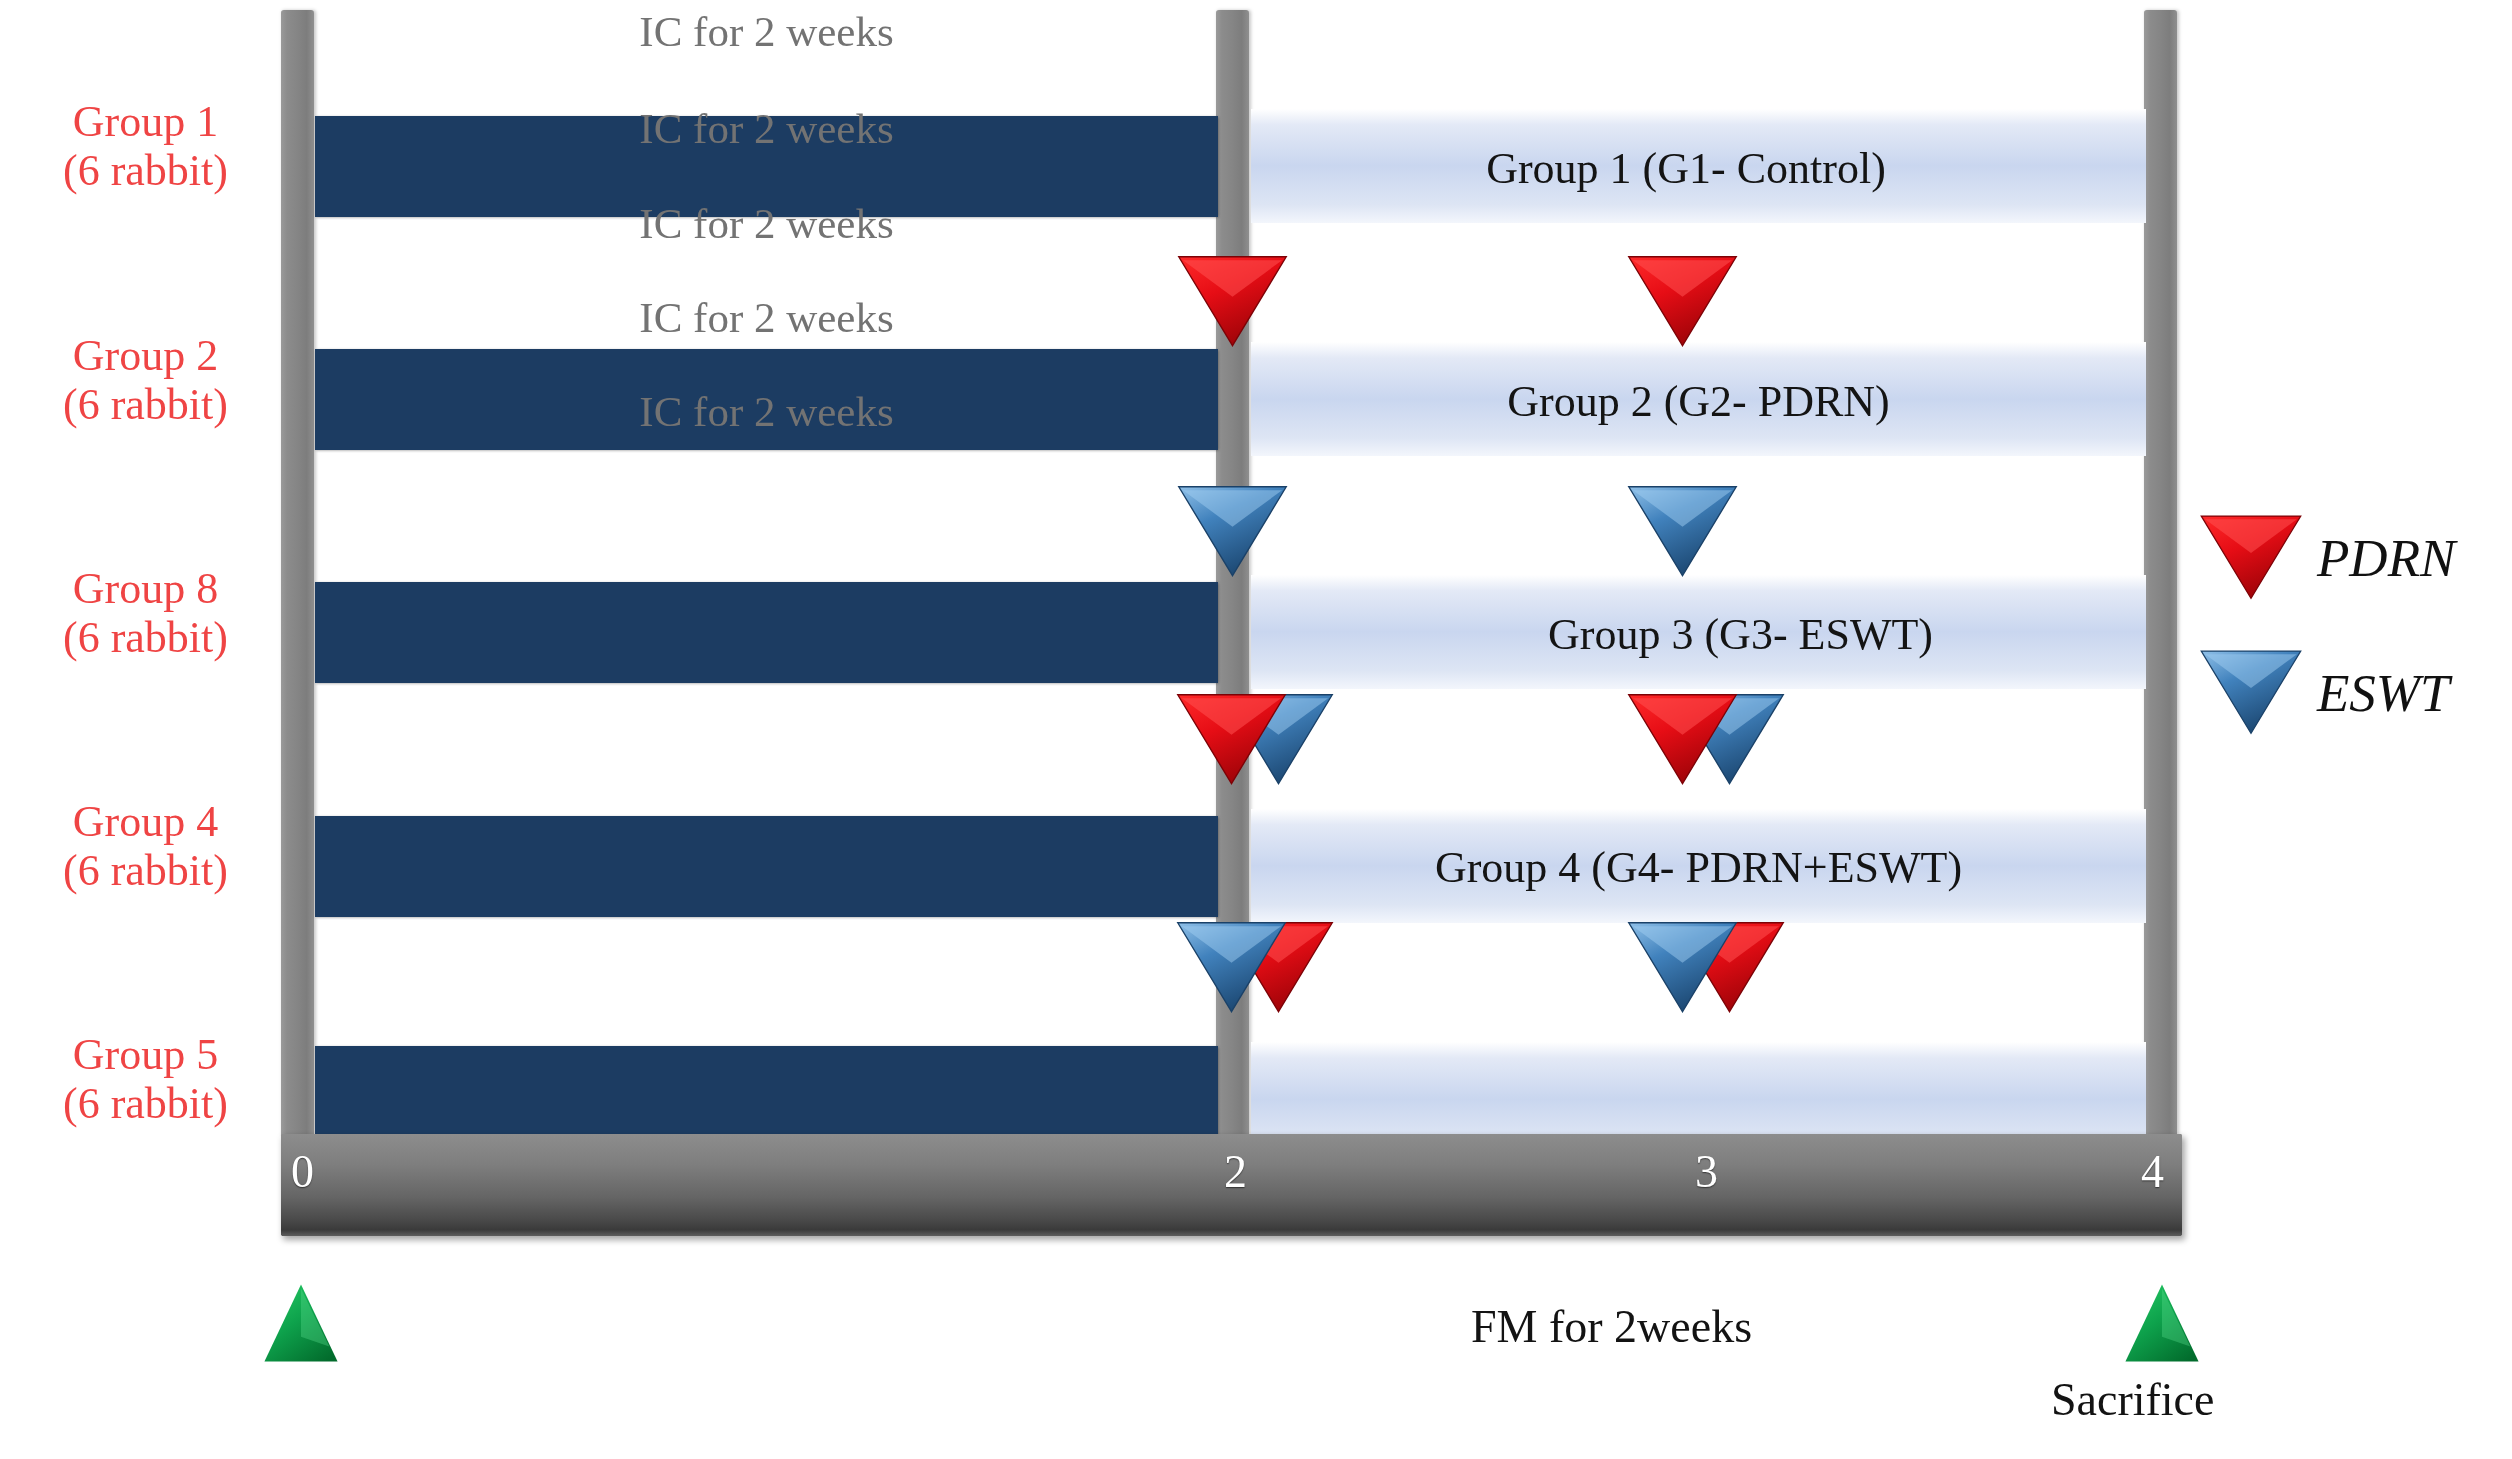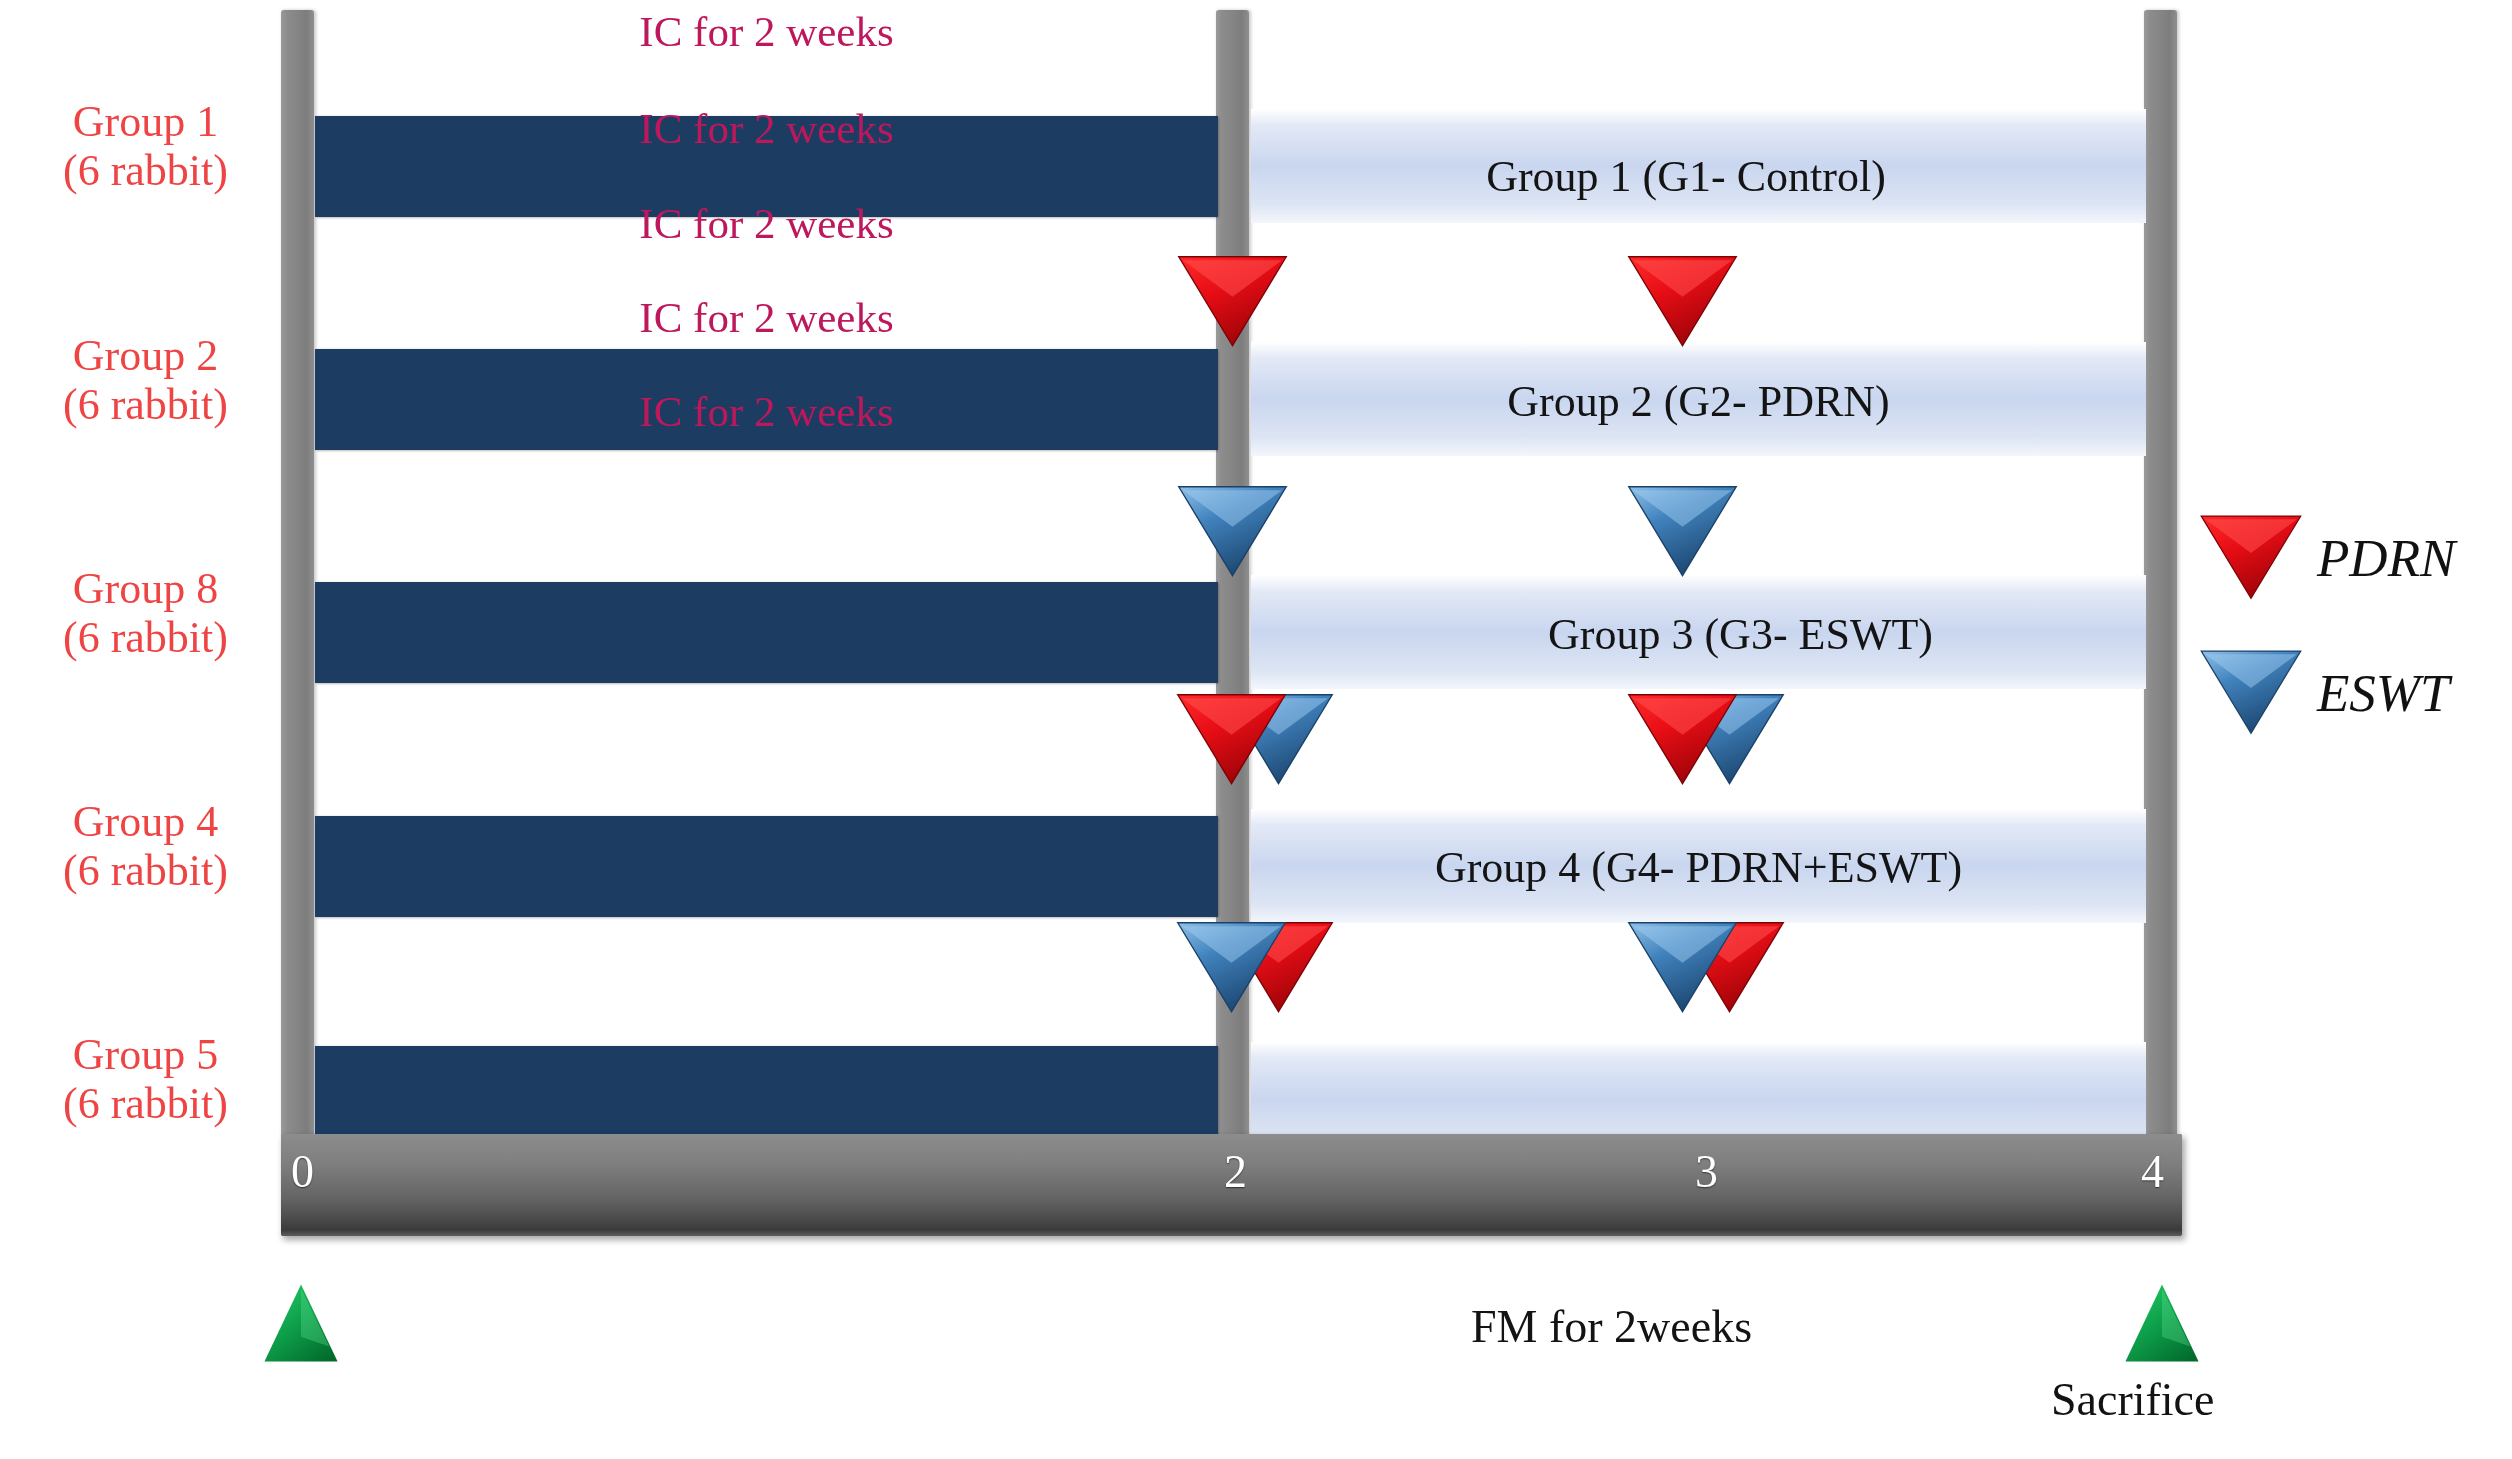--- a/index.html
+++ b/index.html
@@ -36,21 +36,21 @@
   .fm-band {
     position: absolute;
     background: linear-gradient(to bottom,
         #ffffff 0%, #e3e9f6 14%, #c9d6ef 50%, #dde5f4 84%, #f3f6fc 100%);
   }
 
   
   .ic-label {
     position: absolute;
     font-size: 43px;
-    color: #be185d;
+    color: #737373;
     white-space: nowrap;
     text-align: center;
   }
   .group-side-label {
     position: absolute;
     font-size: 44px;
     line-height: 1.12;
     color: #ef4444;
     text-align: center;
     white-space: nowrap;
@@ -119,21 +119,21 @@
 
   <div class="post" style="left:2144px; top:9.7px; width:33px; height:1126px;"></div>
 
   <div class="group-side-label" style="left:14px; top:97px; width:263px;">
     <div>Group 1</div>
     <div>(6 rabbit)</div>
   </div>
   <div class="ic-label" style="left:315px; top:7px; width:903px;">IC for 2 weeks</div>
   <div class="ic-bar" style="left:315px; top:116px; width:903px; height:101px;"></div>
   <div class="fm-band" style="left:1251px; top:109px; width:895px; height:114px;"></div>
-  <div class="band-label" style="left:1251px; top:143px; width:870px;margin-top:8px;">Group 1 (G1- Control)</div>
+  <div class="band-label" style="left:1251px; top:143px; width:870px;">Group 1 (G1- Control)</div>
 
   <div class="group-side-label" style="left:14px; top:331px; width:263px;">
     <div>Group 2</div>
     <div>(6 rabbit)</div>
   </div>
   <div class="ic-label" style="left:315px; top:104px; width:903px;">IC for 2 weeks</div>
   <div class="ic-bar" style="left:315px; top:349px; width:903px; height:101px;"></div>
   <div class="fm-band" style="left:1251px; top:342px; width:895px; height:114px;"></div>
   <div class="band-label" style="left:1251px; top:376px; width:895px;">Group 2 (G2- PDRN)</div>
 

